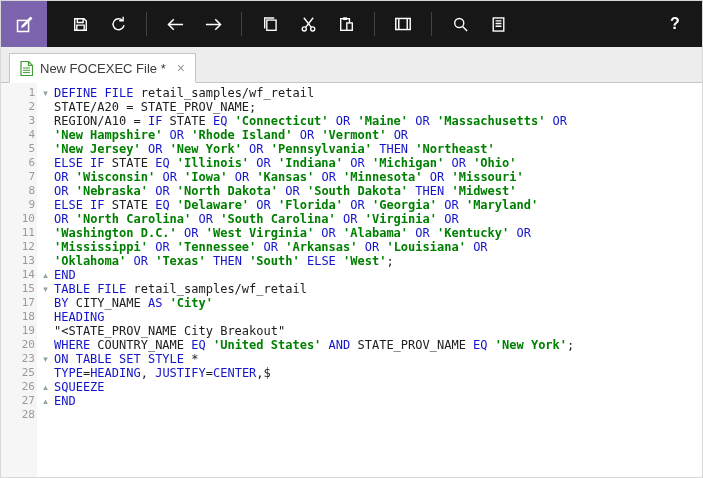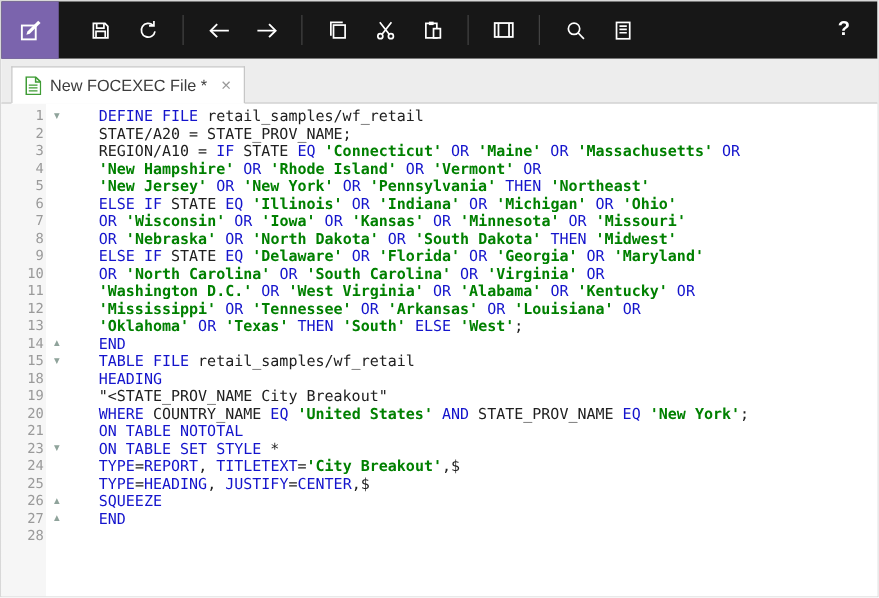--- a/index.html
+++ b/index.html
@@ -23,21 +23,21 @@
        padding:0 10px;font-size:13px;color:#3c3c3c;box-sizing:border-box;cursor:pointer;margin-top:48px;}
   .tab .close{color:#9a9a9a;font-size:14px;line-height:1;margin-left:4px;cursor:pointer;}
   
   .editor{height:396px;overflow:hidden;padding-top:3px;box-sizing:border-box;
           background:linear-gradient(to right,#f6f6f6 0,#f6f6f6 36px,#ffffff 36px);}
   .line{display:flex;height:14px;line-height:14px;
         font-family:"DejaVu Sans Mono","Liberation Mono",monospace;font-size:12px;}
   .ln{width:34px;flex:none;text-align:right;color:#9a9a9a;font-size:11px;padding-right:2px;}
   .mk{width:17px;flex:none;text-align:center;color:#8fa39b;font-size:9px;
       font-family:"DejaVu Sans",sans-serif;}
-  .codeln{white-space:pre;flex:1;margin-left:25px;}
+  .codeln{white-space:pre;flex:1;}
   .t-k{color:var(--kw,#1414cc);}
   .t-s{color:var(--str,#008000);font-weight:bold;}
   .t-p{color:var(--plain,#202020);}
 </style>
 </head>
 <body>
 
 <div class="app">
 
   <div class="toolbar">
@@ -226,50 +226,45 @@
           <div class="ln">14</div>
           <div class="mk">▴</div>
           <div class="codeln"><span class="t-k">END</span></div>
         </div>
         <div class="line">
           <div class="ln">15</div>
           <div class="mk">▾</div>
           <div class="codeln"><span class="t-k">TABLE FILE</span><span class="t-p"> retail_samples/wf_retail</span></div>
         </div>
         <div class="line">
+          <div class="ln">17</div>
+          <div class="mk"></div>
+          <div class="codeln"><span class="t-k">BY</span><span class="t-p"> CITY_NAME </span><span class="t-k">AS</span><span class="t-p"> </span><span class="t-s">'City'</span></div>
+        </div>
+        <div class="line">
           <div class="ln">18</div>
           <div class="mk"></div>
           <div class="codeln"><span class="t-k">HEADING</span></div>
         </div>
         <div class="line">
           <div class="ln">19</div>
           <div class="mk"></div>
           <div class="codeln"><span class="t-p">"&lt;STATE_PROV_NAME City Breakout"</span></div>
         </div>
         <div class="line">
           <div class="ln">20</div>
           <div class="mk"></div>
           <div class="codeln"><span class="t-k">WHERE</span><span class="t-p"> COUNTRY_NAME </span><span class="t-k">EQ</span><span class="t-p"> </span><span class="t-s">'United States'</span><span class="t-p"> </span><span class="t-k">AND</span><span class="t-p"> STATE_PROV_NAME </span><span class="t-k">EQ</span><span class="t-p"> </span><span class="t-s">'New York'</span><span class="t-p">;</span></div>
-        </div>
-        <div class="line">
-          <div class="ln">21</div>
-          <div class="mk"></div>
-          <div class="codeln"><span class="t-k">ON TABLE NOTOTAL</span></div>
         </div>
         <div class="line">
           <div class="ln">23</div>
           <div class="mk">▾</div>
           <div class="codeln"><span class="t-k">ON TABLE SET STYLE</span><span class="t-p"> *</span></div>
         </div>
         <div class="line">
-          <div class="ln">24</div>
-          <div class="mk"></div>
-          <div class="codeln"><span class="t-k">TYPE</span><span class="t-p">=</span><span class="t-k">REPORT</span><span class="t-p">, </span><span class="t-k">TITLETEXT</span><span class="t-p">=</span><span class="t-s">'City Breakout'</span><span class="t-p">,$</span></div>
-        </div>
-        <div class="line">
           <div class="ln">25</div>
           <div class="mk"></div>
           <div class="codeln"><span class="t-k">TYPE</span><span class="t-p">=</span><span class="t-k">HEADING</span><span class="t-p">, </span><span class="t-k">JUSTIFY</span><span class="t-p">=</span><span class="t-k">CENTER</span><span class="t-p">,$</span></div>
         </div>
         <div class="line">
           <div class="ln">26</div>
           <div class="mk">▴</div>
           <div class="codeln"><span class="t-k">SQUEEZE</span></div>
         </div>
         <div class="line">

